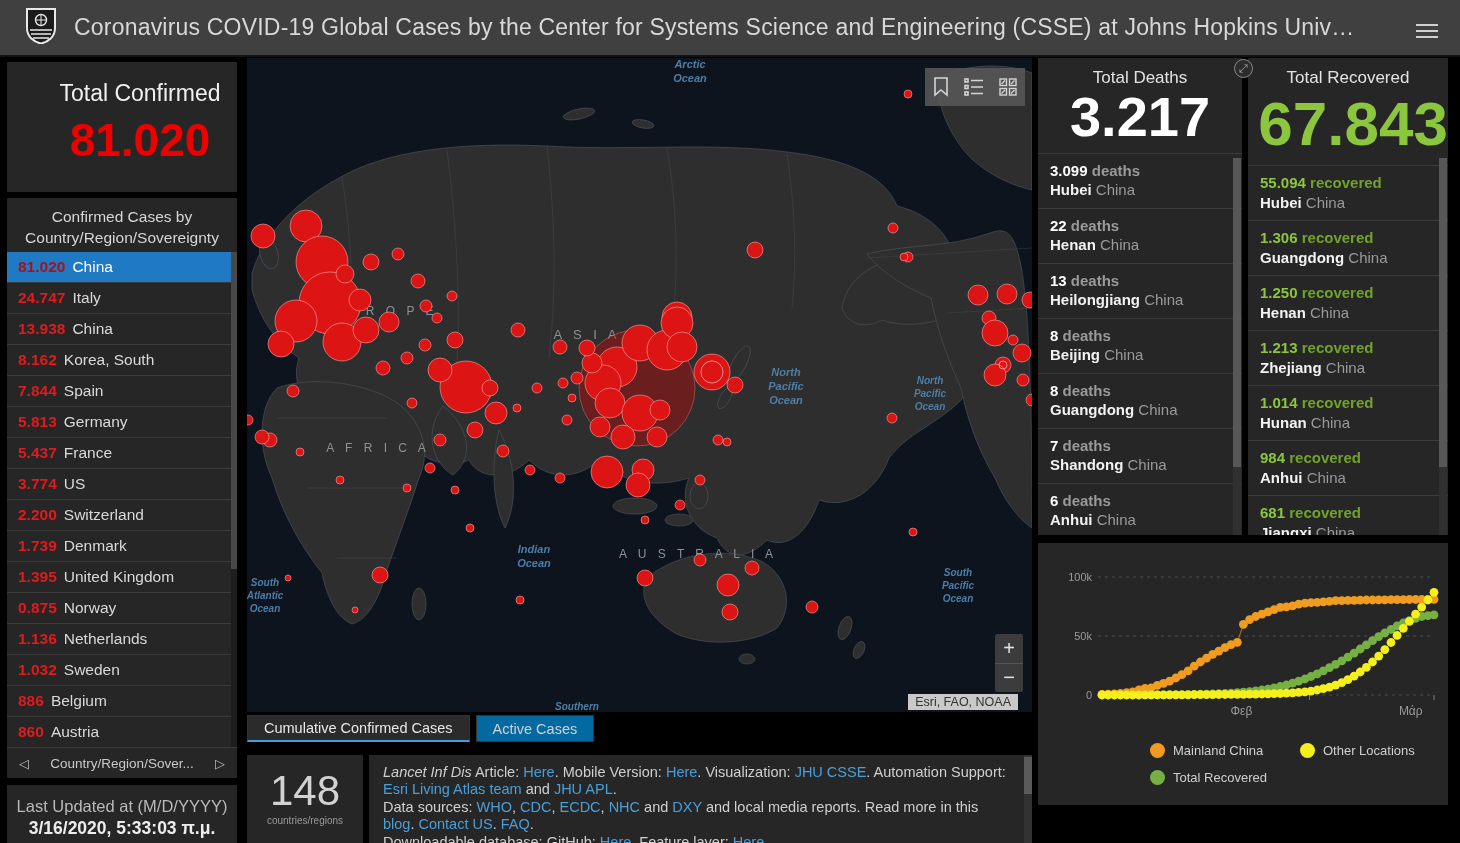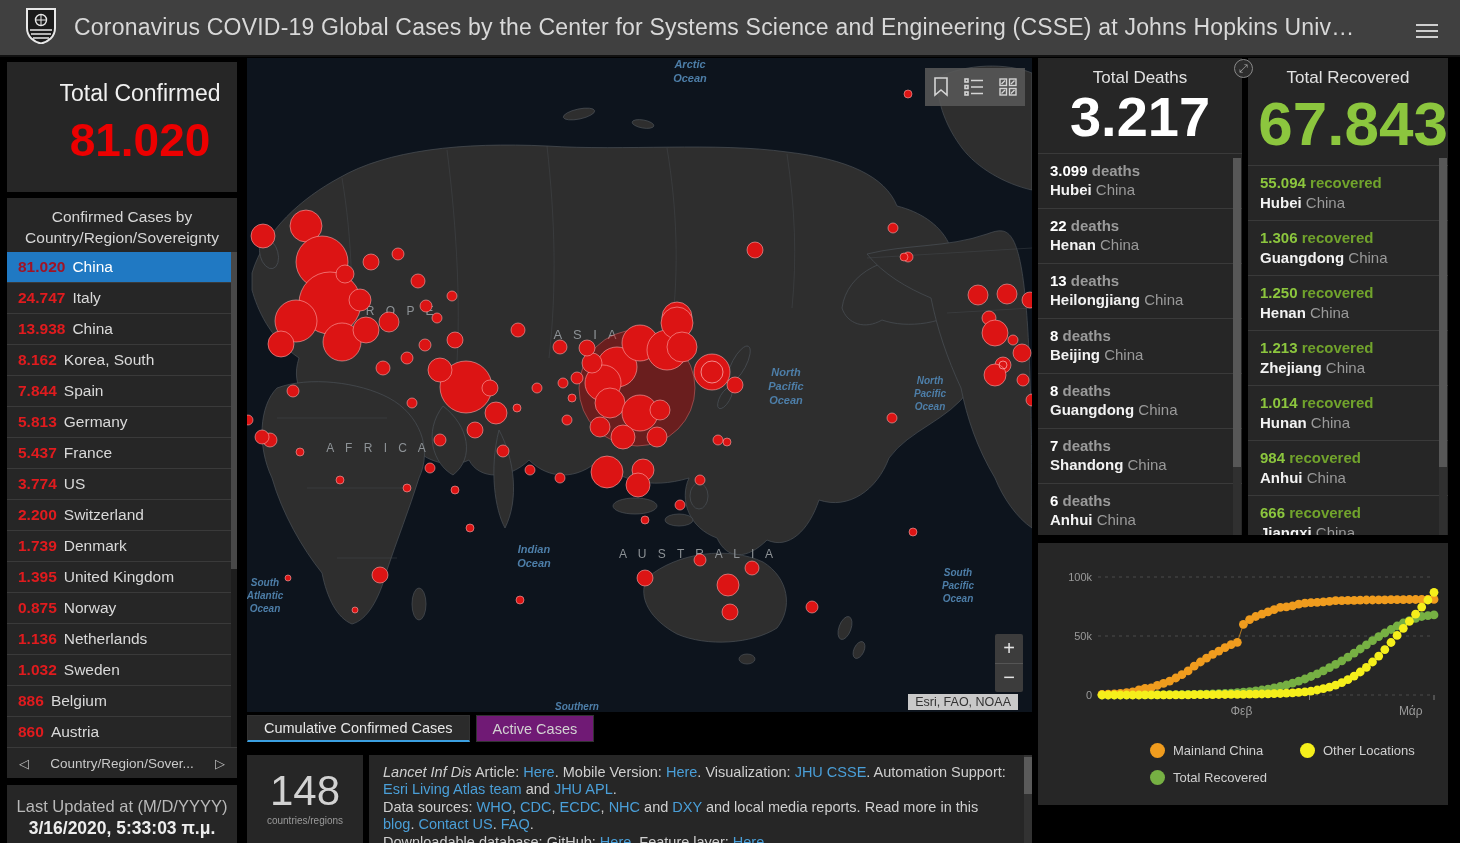--- a/index.html
+++ b/index.html
@@ -53,21 +53,21 @@
              border-radius:2px; display:flex; flex-direction:column; }
   .zoomctl div { flex:1; display:flex; align-items:center; justify-content:center; color:#e4e4e4;
                  font-size:20px; cursor:pointer; }
   .zoomctl div:first-child { border-bottom:1px solid #555; }
   .attrib { position:absolute; right:14px; bottom:2px; background:#c9c9c9; color:#333;
             font-size:12.5px; padding:1px 7px; }
 
   .maptabs { position:absolute; left:247px; top:715px; display:flex; gap:6px; }
   .ctabs   { position:absolute; left:1038px; top:848px; display:flex; gap:6px;padding-left:12px; }
   .tab { height:27px; display:flex; align-items:center; padding:0 16px; font-size:14.5px;
-         color:#d2d2d2; background:#701a75; border:1px solid #323232; cursor:pointer; }
+         color:#d2d2d2; background:#0369a1; border:1px solid #323232; cursor:pointer; }
   .tab.active { background:#2b2b2b; border-bottom:2px solid #3b9fe0; color:#e8e8e8; }
 
   
   .stats { left:247px; top:755px; width:116px; height:88px; text-align:center; }
   .stats .v { margin-top:12px; font-size:42px; color:#d2d2d2; }
   .stats .l { font-size:10px; color:#9a9a9a; }
   .info { left:369px; top:755px; width:663px; height:88px; padding:9px 20px 1px 14px; overflow:hidden; }
   .info .ln { font-size:14.5px; color:#cfcfcf; line-height:1.18; margin-bottom:1px; }
   .info .l { color:#4a9fd8; cursor:pointer; }
   .info .i { font-style:italic; }
@@ -492,21 +492,21 @@
       </div>
       <div class="rp-item">
         <div><span class="v">1.014</span><span class="u"> recovered</span></div>
         <div><span class="r">Hunan</span><span class="c"> China</span></div>
       </div>
       <div class="rp-item">
         <div><span class="v">984</span><span class="u"> recovered</span></div>
         <div><span class="r">Anhui</span><span class="c"> China</span></div>
       </div>
       <div class="rp-item">
-        <div><span class="v">666</span><span class="u"> recovered</span></div>
+        <div><span class="v">681</span><span class="u"> recovered</span></div>
         <div><span class="r">Jiangxi</span><span class="c"> China</span></div>
       </div>
       <div class="rp-item"></div>
     </div>
   <div class="rp-scroll">
       <div class="th"></div>
     </div>
 </div>
 
 <div class="panel chart">

